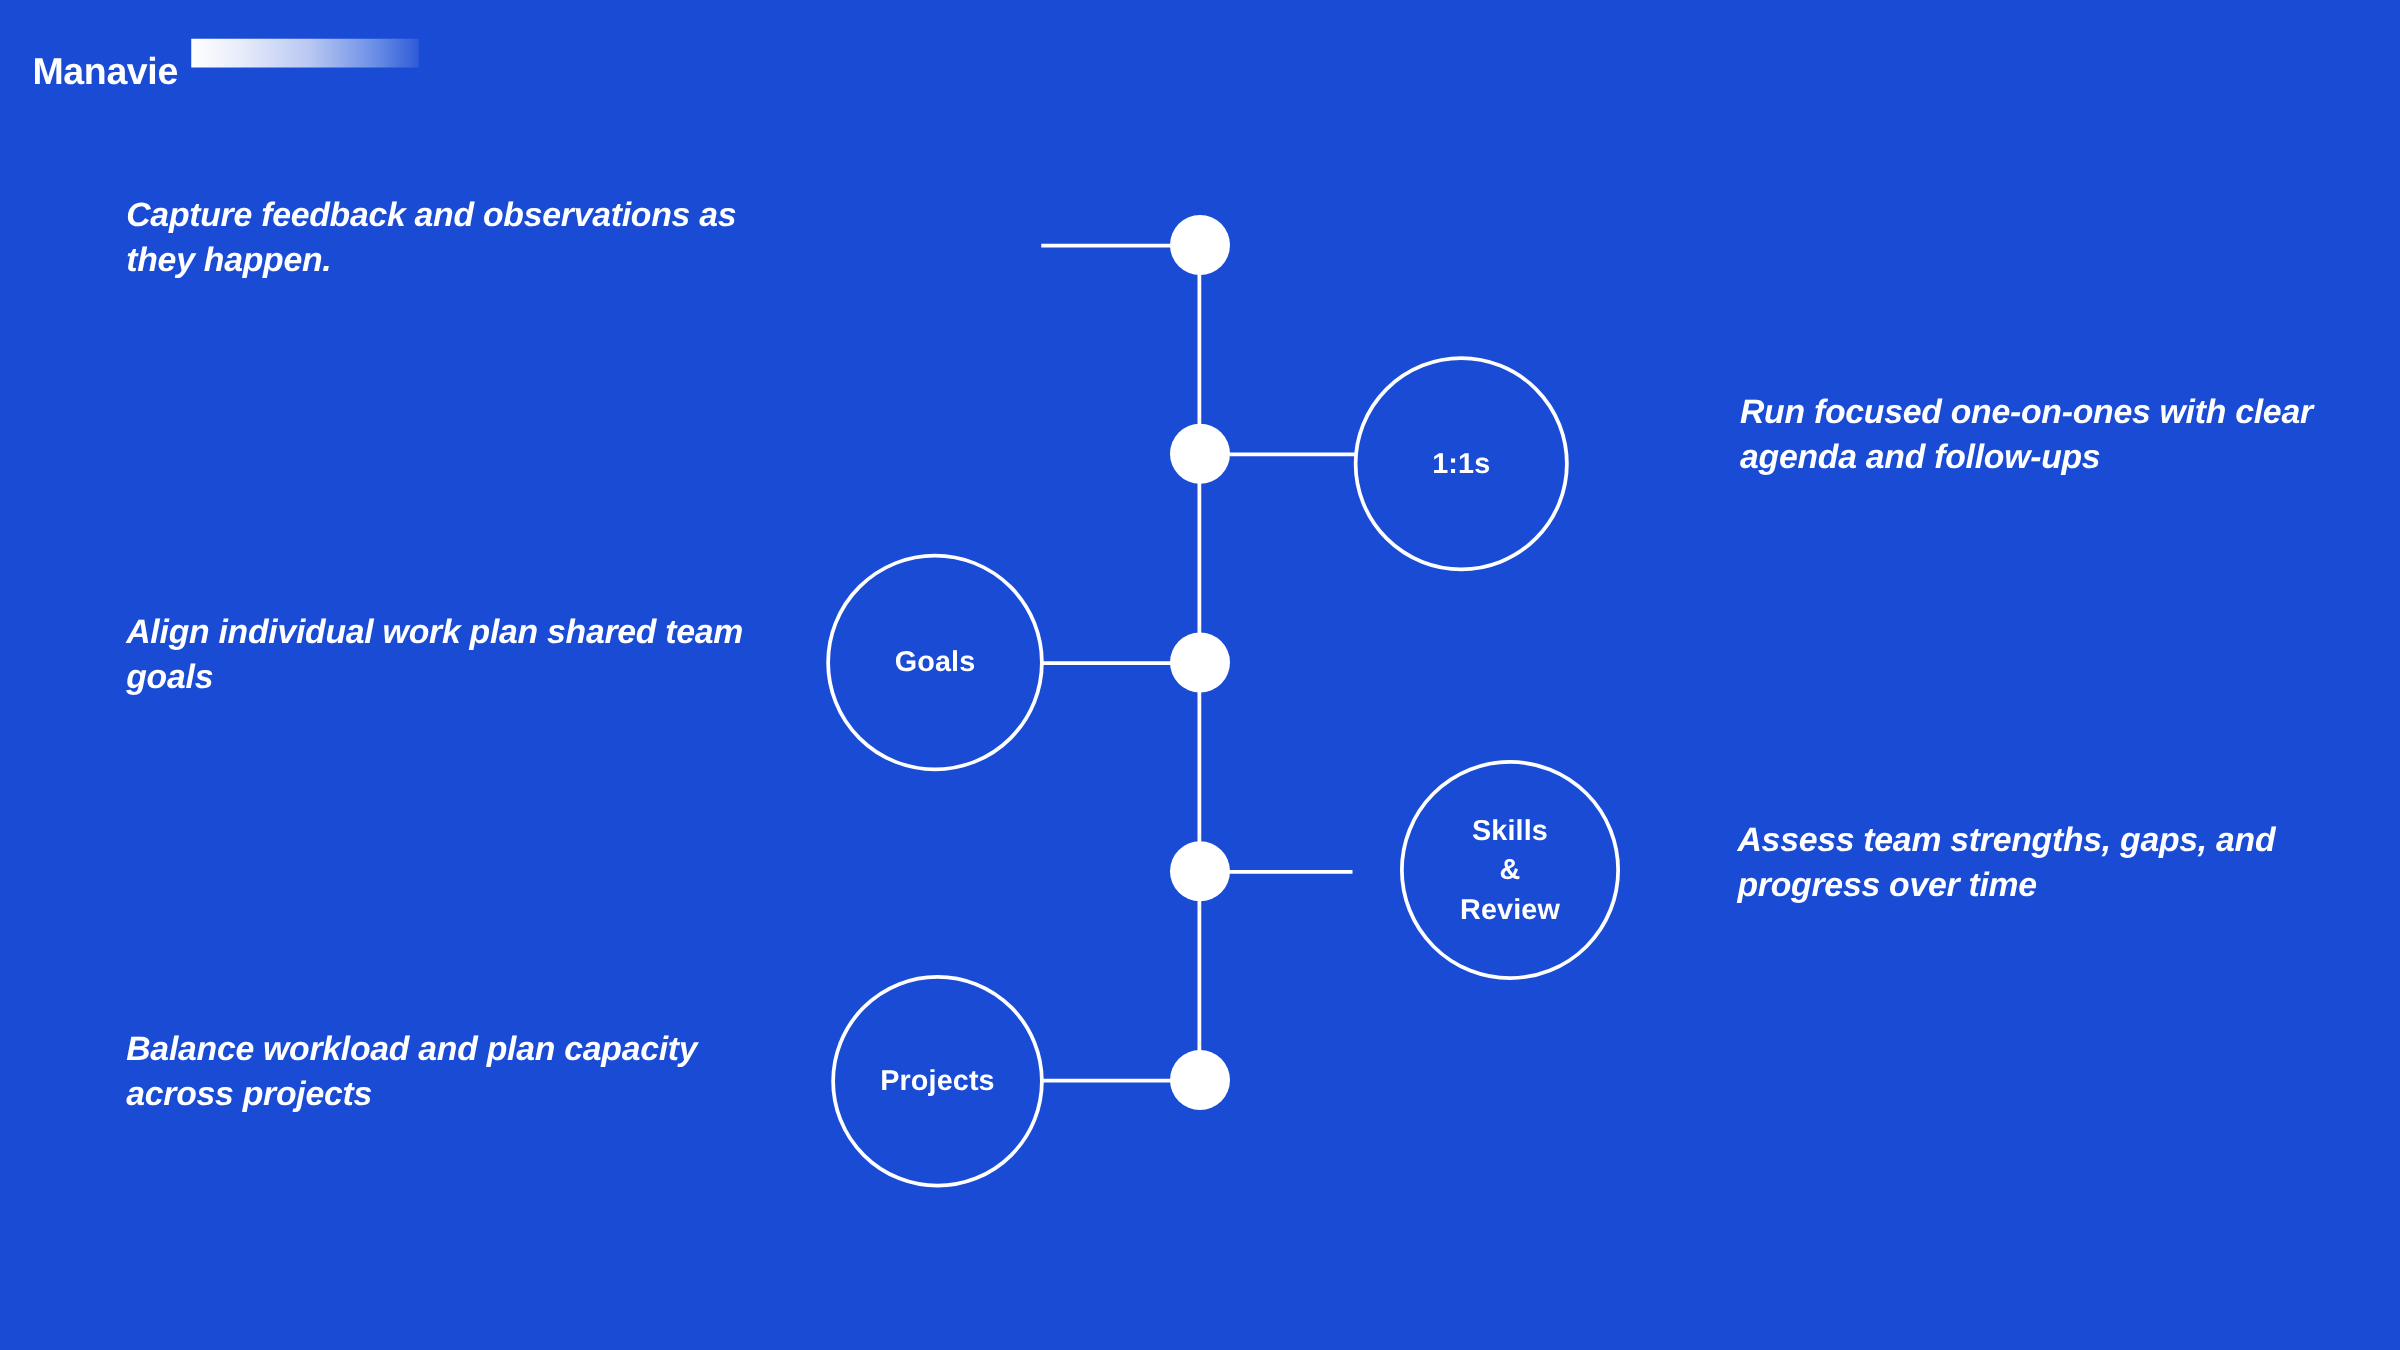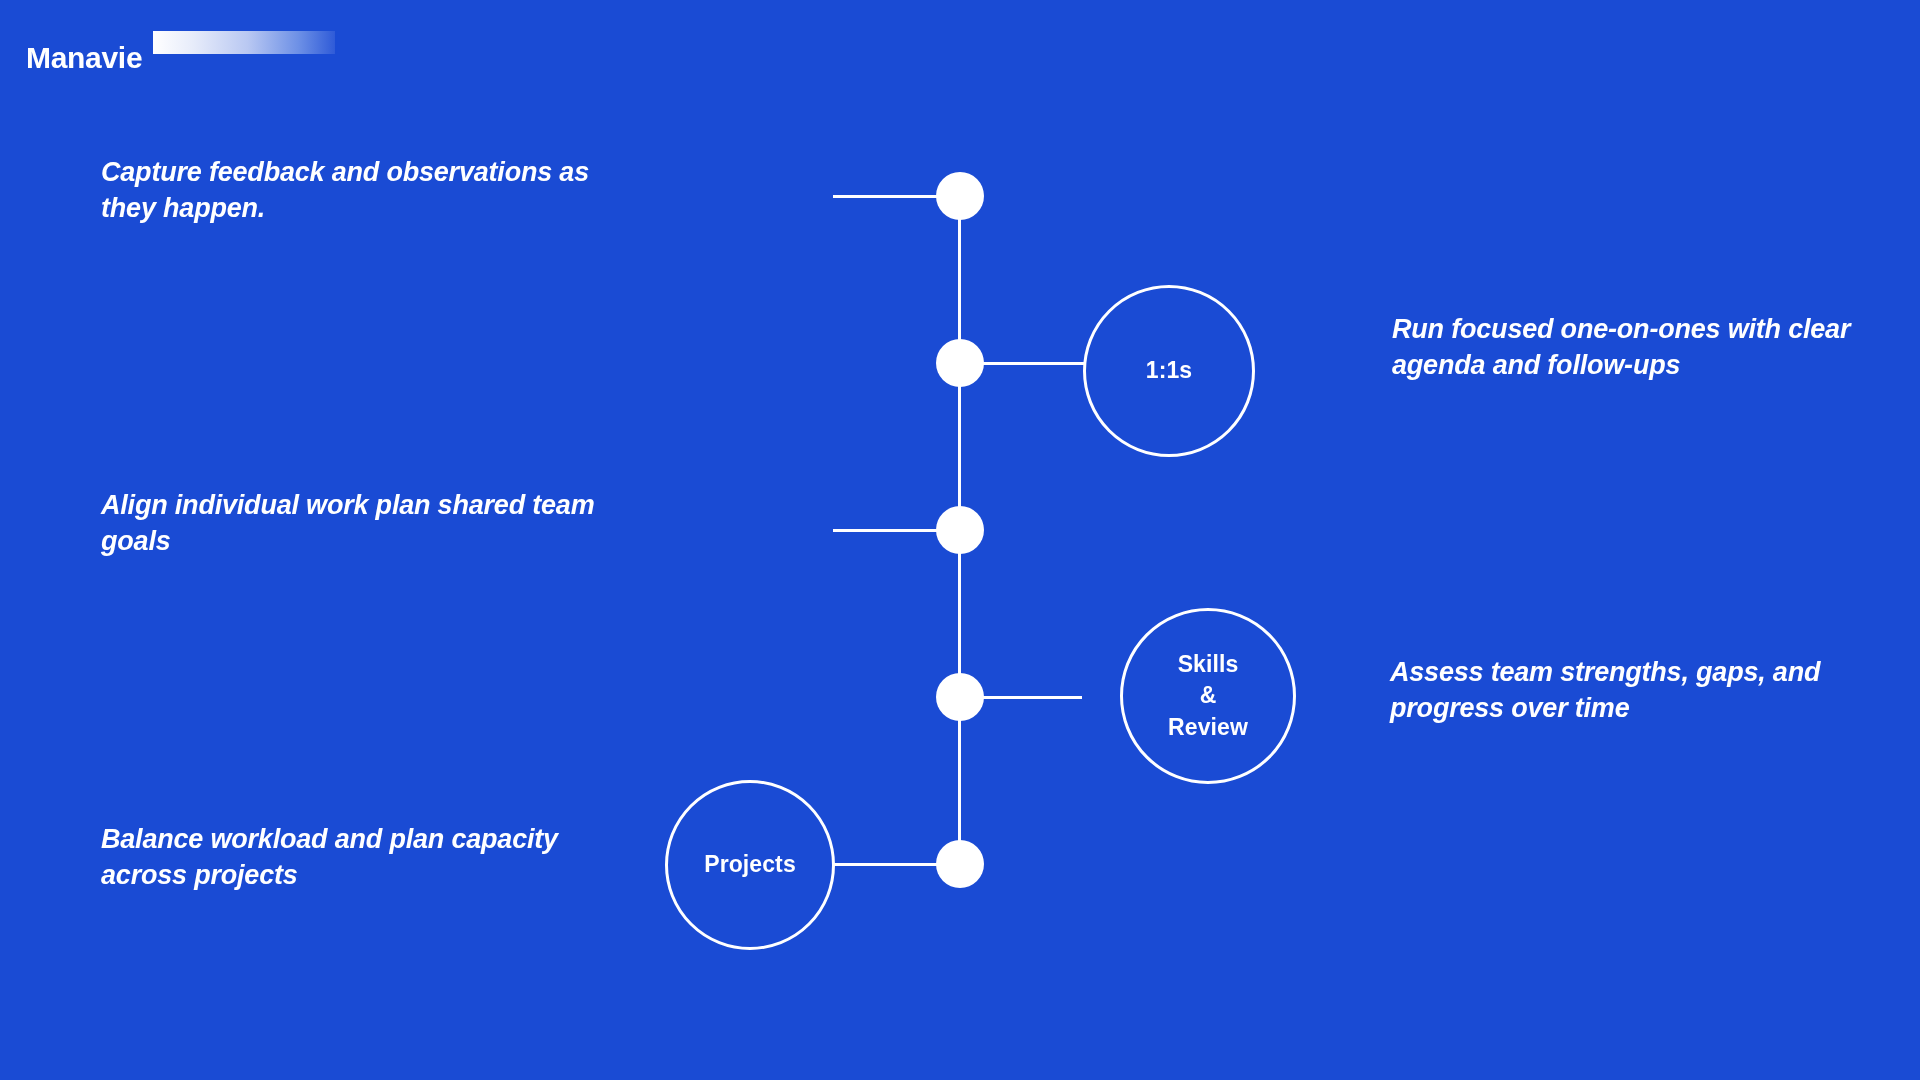--- a/index.html
+++ b/index.html
@@ -139,20 +139,23 @@
   <div class="hub" style="left:936px; top:339px;"></div>
   <div class="hub" style="left:936px; top:506px;"></div>
   <div class="hub" style="left:936px; top:673px;"></div>
   <div class="hub" style="left:936px; top:840px;"></div>
 
 
   <div class="node node-ones">
     <span class="node-label">1:1s</span>
   </div>
 
+  <div class="node node-goals">
+    <span class="node-label">Goals</span>
+  </div>
 
   <div class="node node-skills">
     <span class="node-label">Skills
 &amp;
 Review</span>
   </div>
 
   <div class="node node-projects">
     <span class="node-label">Projects</span>
   </div>

